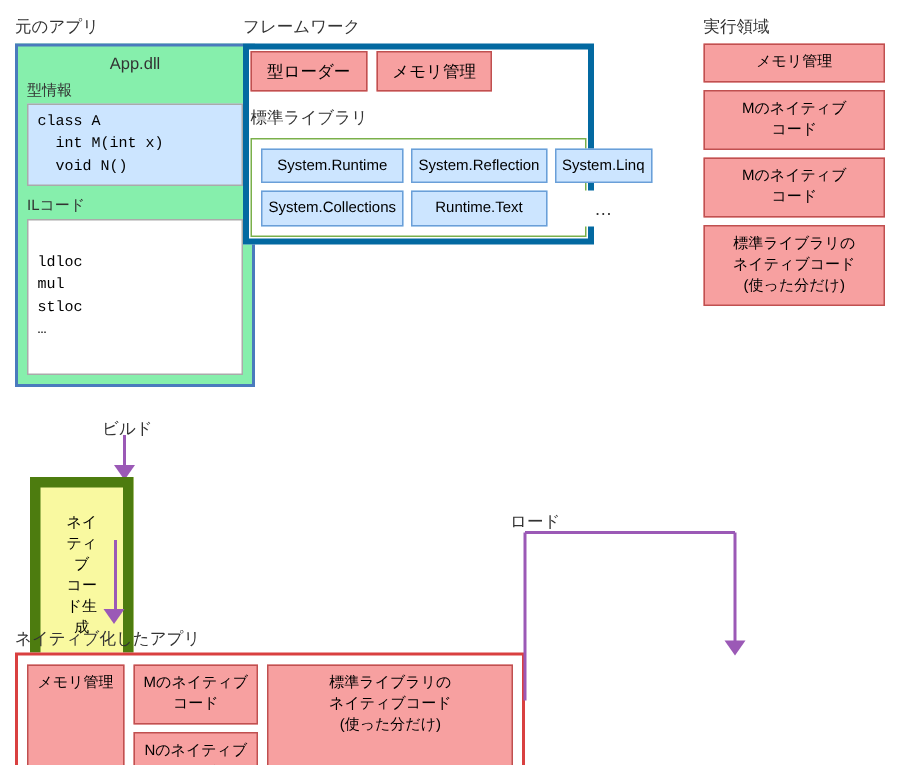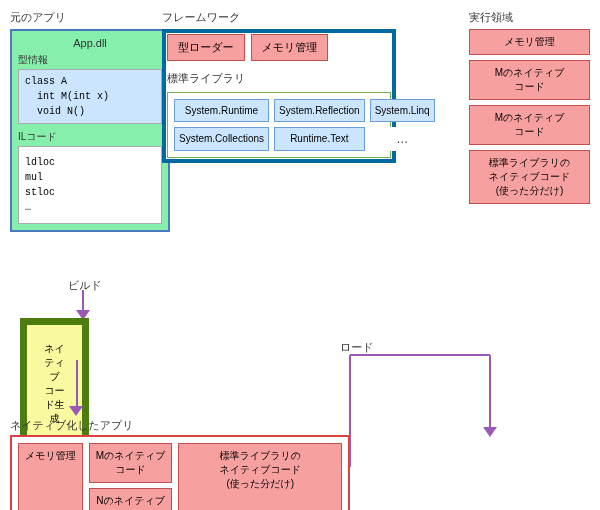--- a/index.html
+++ b/index.html
@@ -53,21 +53,21 @@
       line-height: 1.5;
     }
     .il-label {
       font-size: 10px;
       color: #333;
       margin-bottom: 2px;
     }
     .il-block {
       background: #fff;
       border: 1px solid #aaa;
-      padding: 8px 6px;
+      padding: 21px 6px;
       font-size: 10px;
       font-family: 'Courier New', monospace;
       color: #000;
       line-height: 1.5;
     }
 
     
     .col-middle {
       position: absolute;
       left: 162px;

